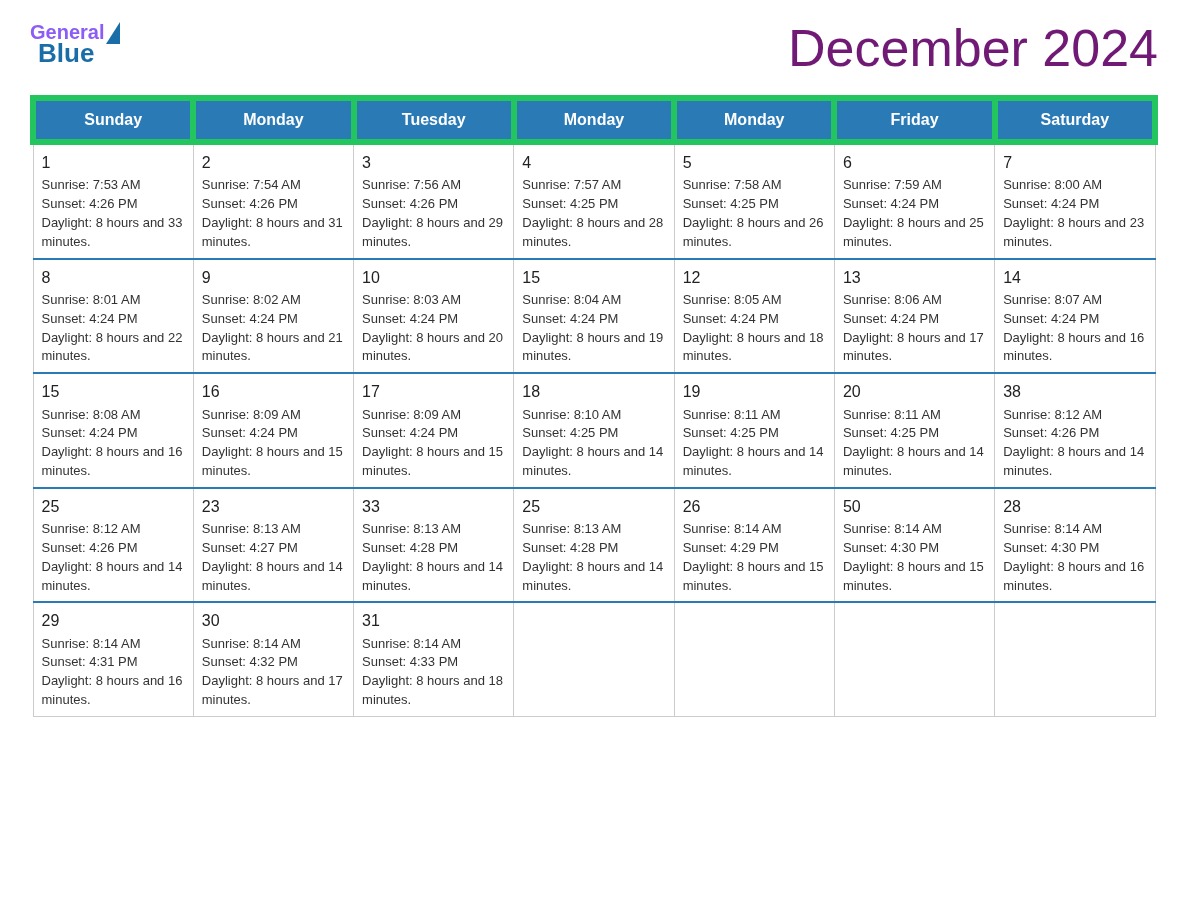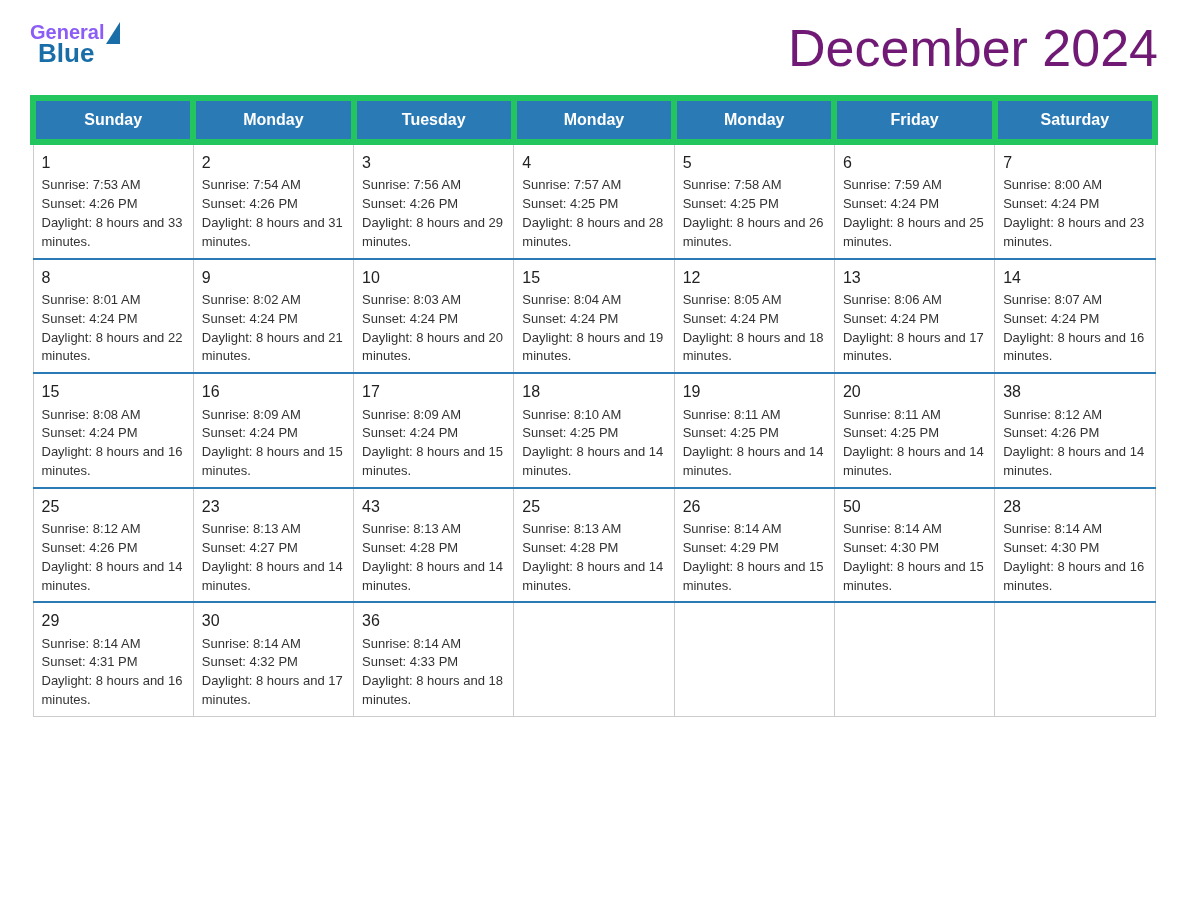--- a/index.html
+++ b/index.html
@@ -164,29 +164,29 @@
         <td><span class="day-num">16</span>Sunrise: 8:09 AM<br>Sunset: 4:24 PM<br>Daylight: 8 hours and 15 minutes.</td>
         <td><span class="day-num">17</span>Sunrise: 8:09 AM<br>Sunset: 4:24 PM<br>Daylight: 8 hours and 15 minutes.</td>
         <td><span class="day-num">18</span>Sunrise: 8:10 AM<br>Sunset: 4:25 PM<br>Daylight: 8 hours and 14 minutes.</td>
         <td><span class="day-num">19</span>Sunrise: 8:11 AM<br>Sunset: 4:25 PM<br>Daylight: 8 hours and 14 minutes.</td>
         <td><span class="day-num">20</span>Sunrise: 8:11 AM<br>Sunset: 4:25 PM<br>Daylight: 8 hours and 14 minutes.</td>
         <td><span class="day-num">38</span>Sunrise: 8:12 AM<br>Sunset: 4:26 PM<br>Daylight: 8 hours and 14 minutes.</td>
       </tr>
       <tr>
         <td><span class="day-num">25</span>Sunrise: 8:12 AM<br>Sunset: 4:26 PM<br>Daylight: 8 hours and 14 minutes.</td>
         <td><span class="day-num">23</span>Sunrise: 8:13 AM<br>Sunset: 4:27 PM<br>Daylight: 8 hours and 14 minutes.</td>
-        <td><span class="day-num">43</span>Sunrise: 8:13 AM<br>Sunset: 4:28 PM<br>Daylight: 8 hours and 14 minutes.</td>
+        <td><span class="day-num">33</span>Sunrise: 8:13 AM<br>Sunset: 4:28 PM<br>Daylight: 8 hours and 14 minutes.</td>
         <td><span class="day-num">25</span>Sunrise: 8:13 AM<br>Sunset: 4:28 PM<br>Daylight: 8 hours and 14 minutes.</td>
         <td><span class="day-num">26</span>Sunrise: 8:14 AM<br>Sunset: 4:29 PM<br>Daylight: 8 hours and 15 minutes.</td>
         <td><span class="day-num">50</span>Sunrise: 8:14 AM<br>Sunset: 4:30 PM<br>Daylight: 8 hours and 15 minutes.</td>
         <td><span class="day-num">28</span>Sunrise: 8:14 AM<br>Sunset: 4:30 PM<br>Daylight: 8 hours and 16 minutes.</td>
       </tr>
       <tr>
         <td><span class="day-num">29</span>Sunrise: 8:14 AM<br>Sunset: 4:31 PM<br>Daylight: 8 hours and 16 minutes.</td>
         <td><span class="day-num">30</span>Sunrise: 8:14 AM<br>Sunset: 4:32 PM<br>Daylight: 8 hours and 17 minutes.</td>
-        <td><span class="day-num">36</span>Sunrise: 8:14 AM<br>Sunset: 4:33 PM<br>Daylight: 8 hours and 18 minutes.</td>
+        <td><span class="day-num">31</span>Sunrise: 8:14 AM<br>Sunset: 4:33 PM<br>Daylight: 8 hours and 18 minutes.</td>
         <td class="empty"></td>
         <td class="empty"></td>
         <td class="empty"></td>
         <td class="empty"></td>
       </tr>
     </tbody>
 </table>
 
 </body></html>

